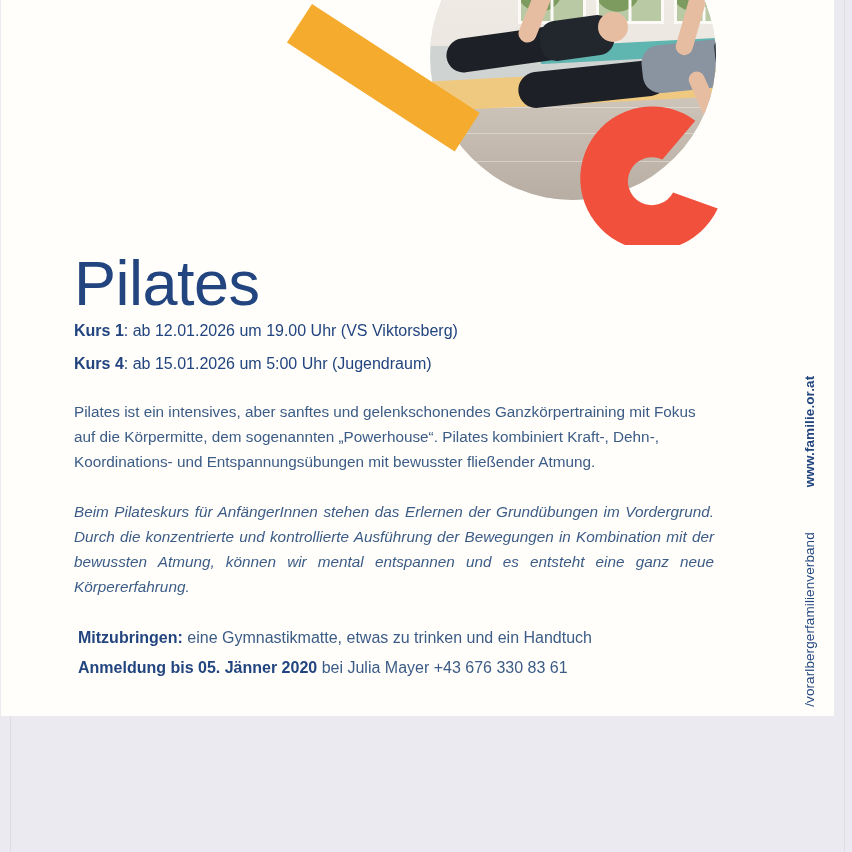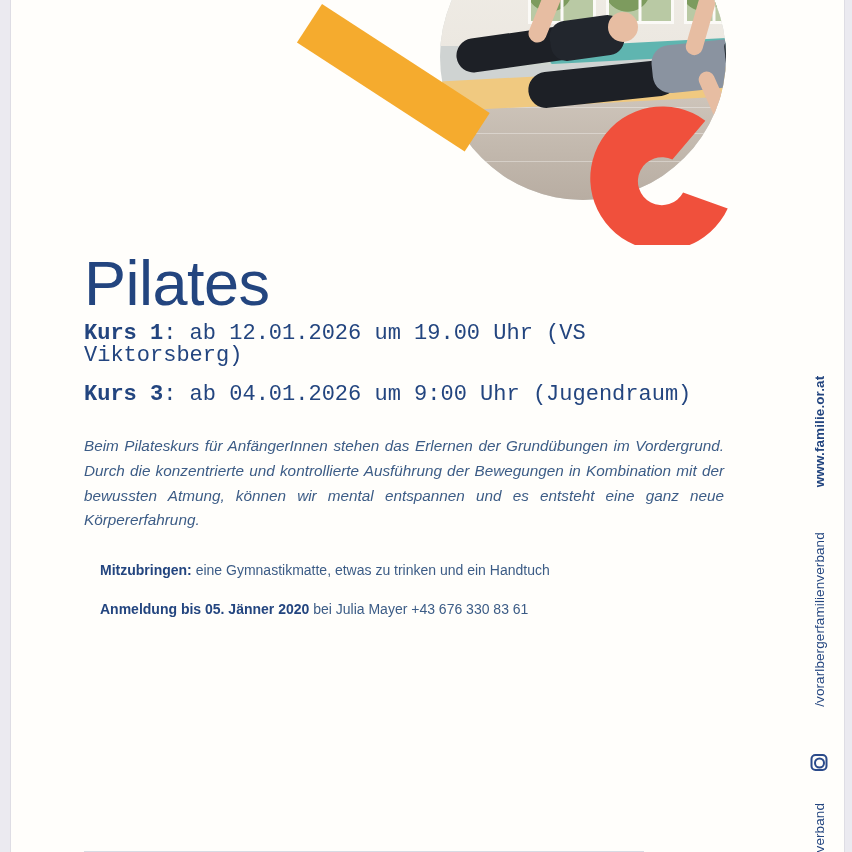--- a/index.html
+++ b/index.html
@@ -8,21 +8,21 @@
     background:#ebeaf0;
     font-family:"Liberation Sans", sans-serif;
     overflow:hidden;
   }
   .viewer{position:absolute;inset:0;background:#ebeaf0;}
   
   .gutter-left{position:absolute;left:10px;top:0;width:1px;height:852px;background:#dedde4;}
   .gutter-right{position:absolute;left:844px;top:0;width:1px;height:852px;background:#dedde4;}
 
   .page{
-    position:absolute;left:11px;top:0;width:833px;height:852px;
+    position:absolute;left:1px;top:0;width:833px;height:716px;
     background:#fffefb;
     overflow:hidden;
   }
 
   
   .hero{position:absolute;left:0;top:0;width:833px;height:245px;overflow:hidden;}
 
   .photo-circle{
     position:absolute;left:429px;top:-86px;width:286px;height:286px;
     border-radius:50%;
@@ -73,29 +73,29 @@
   
   .content{position:absolute;left:73px;top:252px;width:640px;}
   .title{
     font-size:63px;line-height:1.0;color:#23457f;font-weight:400;
     letter-spacing:-0.5px;margin:0 0 8px 0;
   }
   .subtitle{
     font-size:26px;line-height:1.15;color:#23457f;font-weight:400;
     margin:0 0 24px 0;letter-spacing:-0.2px;
   }
-  .kurs{font-size:22px;line-height:1.0;color:#23457f;margin:0 0 17px 0;font-family:Liberation Mono, monospace;}
+  .kurs{font-size:16px;line-height:1.0;color:#23457f;margin:0 0 17px 0;}
   .kurs b{font-weight:700;}
   .kurs.k2{margin-bottom:28px;}
 
   .para{
     font-size:15.3px;line-height:1.62;color:#3c5c86;margin:0 0 26px 0;
   }
   .para.justify{text-align:justify;font-style:italic;}
-  .foot{font-size:14px;line-height:1.62;color:#3c5c86;margin:16px;}
+  .foot{font-size:16px;line-height:1.62;color:#3c5c86;margin:4px;}
   .foot b{font-weight:700;color:#23457f;}
 
   
   .rail{
     position:absolute;right:8px;top:0;width:34px;height:852px;
   }
   .vtxt{
     position:absolute;left:50%;transform-origin:center center;
     white-space:nowrap;color:#23457f;font-size:13.5px;
     transform:translateX(-50%) rotate(-90deg);
@@ -169,22 +169,23 @@
       <svg class="red-arc" viewBox="0 0 172 172">
         <path d="M 150 28 A 72 72 0 1 0 160 118 L 118 96 A 24 24 0 1 1 112 62 Z" fill="#f0503c" transform="rotate(-8 86 86)"></path>
       </svg>
     </div>
 
     <div class="content">
 
       <h1 class="title">Pilates</h1>
 
       <p class="kurs k1"><b>Kurs 1</b><span>: ab 12.01.2026 um 19.00 Uhr (VS Viktorsberg)</span></p>
-      <p class="kurs k2"><b>Kurs 3</b><span>: ab 04.01.2026 um 9:00 Uhr (Jugendraum)</span></p>
-
+      <p class="kurs k2"><b>Kurs 4</b><span>: ab 15.01.2026 um 5:00 Uhr (Jugendraum)</span></p>
+
+      <p class="para">Pilates ist ein intensives, aber sanftes und gelenkschonendes Ganzkörpertraining mit Fokus auf die Körpermitte, dem sogenannten „Powerhouse“. Pilates kombiniert Kraft-, Dehn-, Koordinations- und Entspannungsübungen mit bewusster fließender Atmung.</p>
       <p class="para justify">Beim Pilateskurs für AnfängerInnen stehen das Erlernen der Grundübungen im Vordergrund. Durch die konzentrierte und kontrollierte Ausführung der Bewegungen in Kombination mit der bewussten Atmung, können wir mental entspannen und es entsteht eine ganz neue Körpererfahrung.</p>
 
       <p class="foot"><b>Mitzubringen:</b><span> eine Gymnastikmatte, etwas zu trinken und ein Handtuch</span></p>
       <p class="foot"><b>Anmeldung bis 05. Jänner 2020</b><span> bei Julia Mayer +43 676 330 83 61</span></p>
     </div>
 
     <div class="cut-line"></div>
 
     <div class="rail">
       <div class="vtxt url">www.familie.or.at</div>

